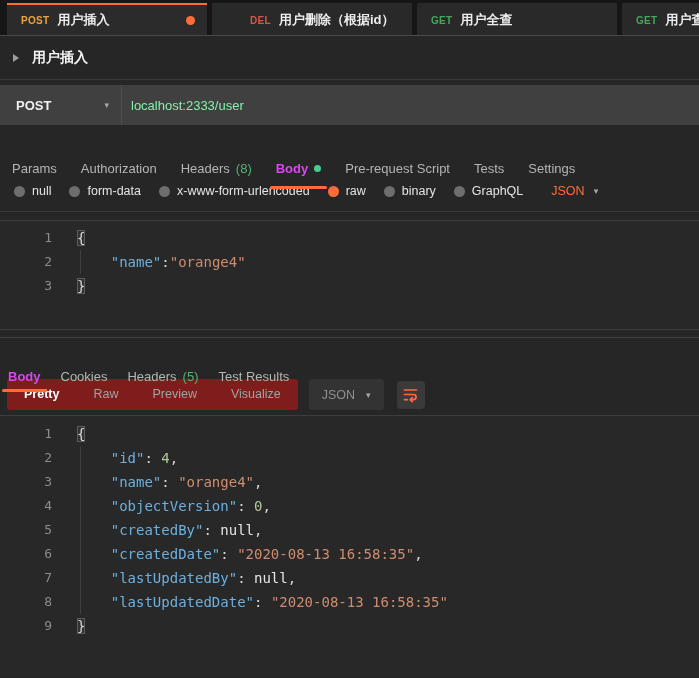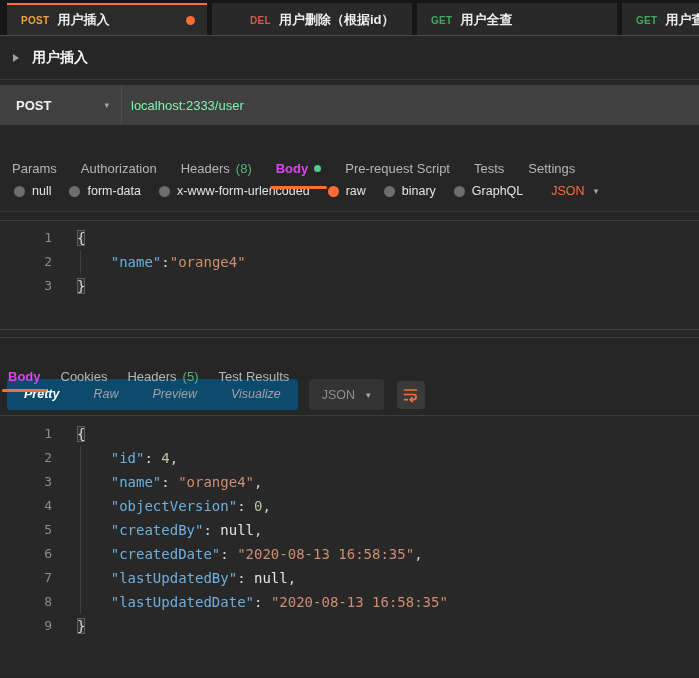--- a/index.html
+++ b/index.html
@@ -65,21 +65,21 @@
   .tok-s { color:#cf8d70; }
   .tok-n { color:#b3c9a2; }
   .tok-nl { color:#e5e5e5; }
   .tok-p { color:#d6d6d6; }
   .tok-br { color:#dadada; background:#323232; box-shadow:inset 0 0 0 1px #5d5d5d; }
   .guide { position:absolute; width:1px; background:#3f3f3f; left:80px; }
   
   .resize-strip { height:8px; border-bottom:1px solid #3d3d3d; cursor:row-resize; }
   .response-tabs { height:36px; display:flex; align-items:center; gap:20px; padding:0 8px; }
   .response-toolbar { height:42px; display:flex; align-items:center; gap:9px; padding:0 7px; border-bottom:1px solid #3d3d3d; }
-  .view-group { display:flex; background:#0c4a6e; border-radius:3px; height:31px; align-items:center;font-style:italic; }
+  .view-group { display:flex; background:#7f1d1d; border-radius:3px; height:31px; align-items:center; }
   .view-item { padding:0 17px; font-size:12.5px; color:#a2a2a2; line-height:31px; cursor:pointer; }
   .view-item.active { color:#ffffff; font-weight:bold; }
   .format-dd { height:31px; background:#333333; border-radius:3px; display:flex; align-items:center; gap:11px; padding:0 13px; margin-left:2px; cursor:pointer; }
   .format-dd .f { color:#8f8f8f; font-size:12.5px; }
   .wrap-btn { width:28px; height:28px; background:#3a3a3a; border-radius:4px; display:flex; align-items:center; justify-content:center; margin-left:4px; cursor:pointer; }
 </style>
 </head>
 <body>
 
 <div>

